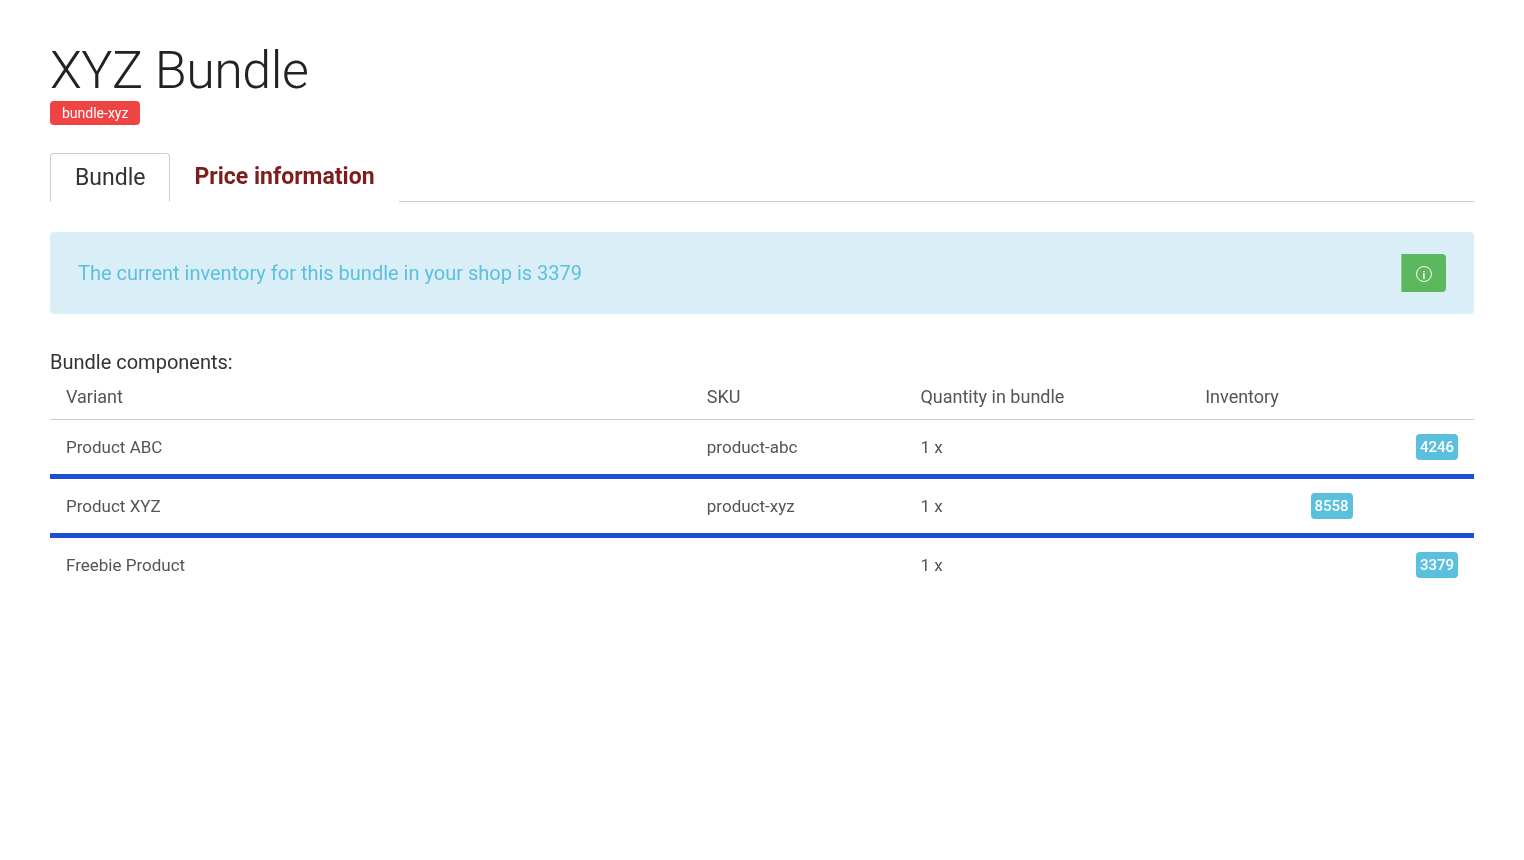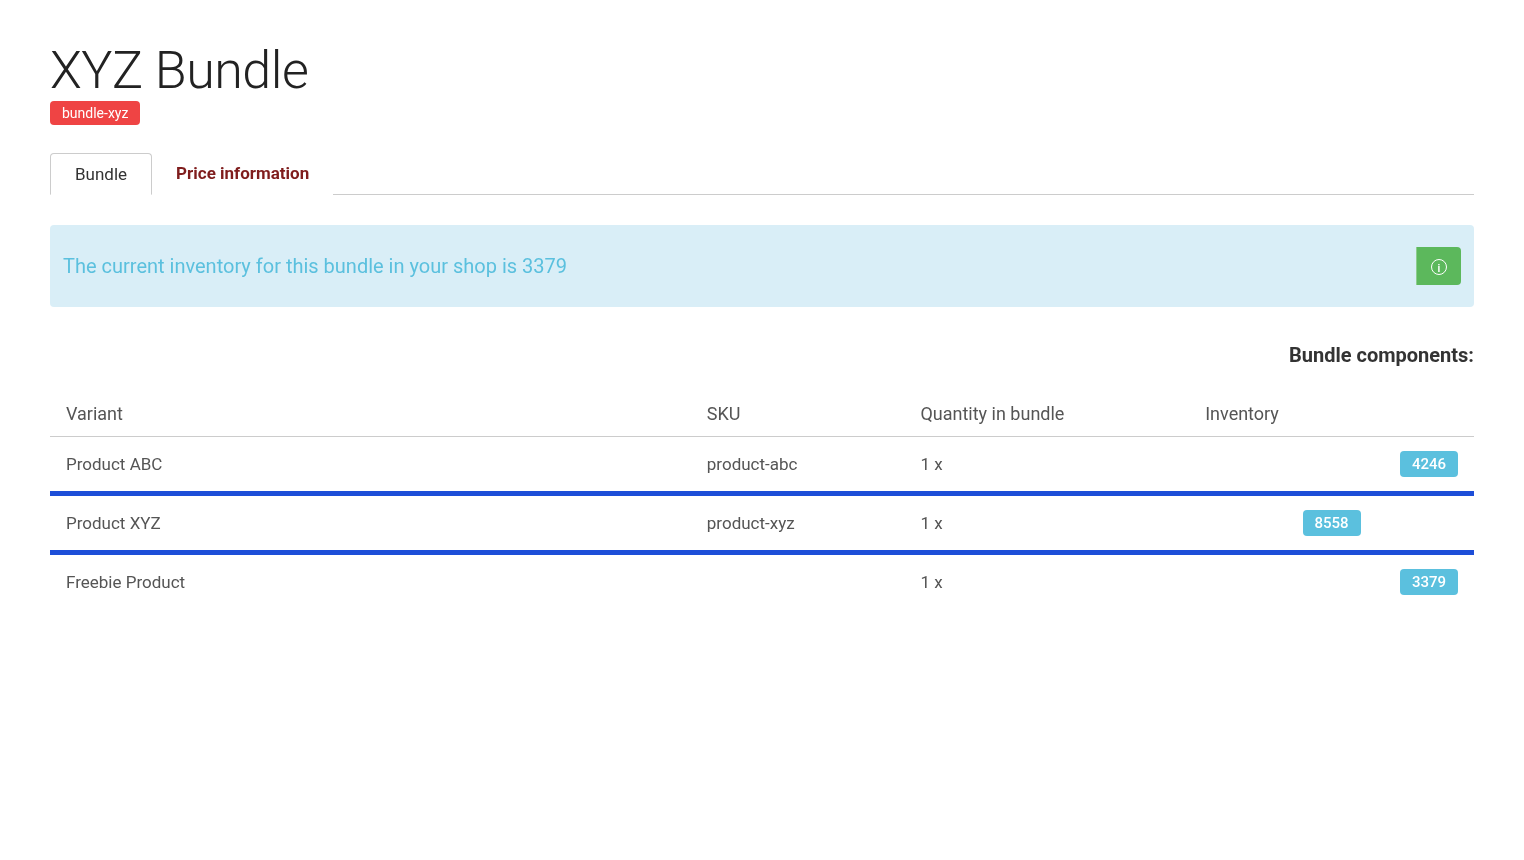--- a/index.html
+++ b/index.html
@@ -38,21 +38,21 @@
     }
 
     .tabs {
       display: flex;
       border-bottom: 1px solid #ccc;
       margin-bottom: 30px;
     }
 
     .tab {
       padding: 10px 24px;
-      font-size: 17px;
+      font-size: 23px;
       cursor: pointer;
       border: 1px solid transparent;
       border-bottom: none;
       margin-bottom: -1px;
       color: #333;
       background: #fff;
     }
 
     .tab.active {
       border: 1px solid #ccc;
@@ -64,21 +64,21 @@
 
     .tab.price-info {
       color: #7f1d1d;
       border: none;
       font-weight: bold;
     }
 
     .inventory-banner {
       background: #d9eef7;
       border-radius: 4px;
-      padding: 22px 13px;
+      padding: 22px 28px;
       display: flex;
       align-items: center;
       justify-content: space-between;
       margin-bottom: 36px;
     }
 
     .inventory-text {
       color: #5bc0de;
       font-size: 20px;
     }
@@ -112,24 +112,23 @@
 
     .info-btn svg {
       width: 16px;
       height: 16px;
       fill: white;
       vertical-align: middle;
     }
 
     .section-title {
       font-size: 20px;
-      font-weight: 700;
-      color: #333;
-      margin-bottom: 24px;
-      text-align: right;
+      font-weight: 400;
+      color: #333;
+      margin-bottom: 0;
     }
 
     .bundle-table {
       width: 100%;
       border-collapse: collapse;
     }
 
     .bundle-table thead tr {
       border-bottom: 1px solid #ccc;
     }
@@ -150,21 +149,21 @@
     }
 
     .bundle-table tbody tr:last-child td {
       border-bottom: none;
     }
 
     .inventory-badge {
       display: inline-block;
       background: #5bc0de;
       color: #fff;
-      padding: 4px 12px;
+      padding: 4px 4px;
       border-radius: 4px;
       font-size: 15px;
       font-weight: 500;
     }
 
     .col-variant { width: 45%; }
     .col-sku { width: 15%; }
     .col-qty { width: 20%; }
     .col-inv { width: 20%; text-align: right; }
   </style>

